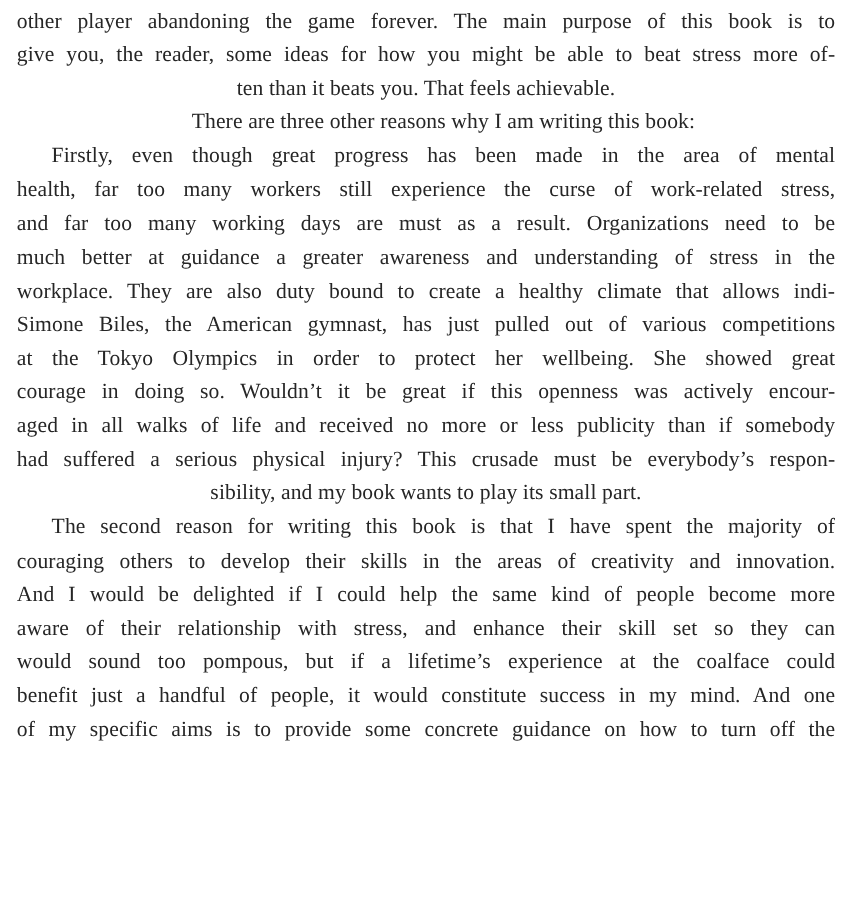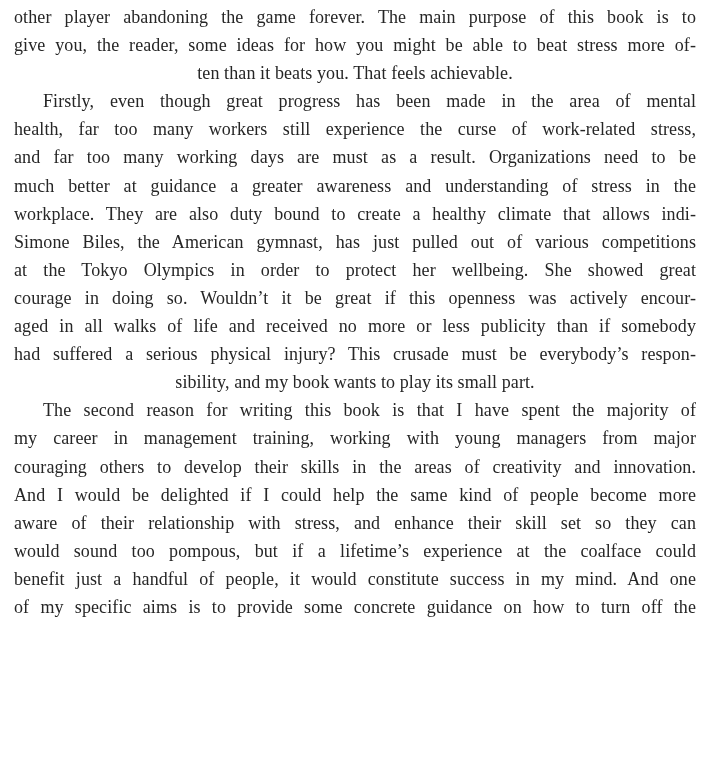--- a/index.html
+++ b/index.html
@@ -35,32 +35,32 @@
     text-indent: 29px;
   }
 </style>
 </head>
 <body>
 
 <div class="page">
     <div class="line">other player abandoning the game forever. The main purpose of this book is to</div>
     <div class="line">give you, the reader, some ideas for how you might be able to beat stress more of-</div>
     <div class="line last">ten than it beats you. That feels achievable.</div>
+    <div class="line indent last">There are three other reasons why I am writing this book:</div>
     <div class="line indent">Firstly, even though great progress has been made in the area of mental</div>
     <div class="line">health, far too many workers still experience the curse of work-related stress,</div>
     <div class="line">and far too many working days are must as a result. Organizations need to be</div>
     <div class="line">much better at guidance a greater awareness and understanding of stress in the</div>
     <div class="line">workplace. They are also duty bound to create a healthy climate that allows indi-</div>
     <div class="line">Simone Biles, the American gymnast, has just pulled out of various competitions</div>
     <div class="line">at the Tokyo Olympics in order to protect her wellbeing. She showed great</div>
     <div class="line">courage in doing so. Wouldn’t it be great if this openness was actively encour-</div>
     <div class="line">aged in all walks of life and received no more or less publicity than if somebody</div>
     <div class="line">had suffered a serious physical injury? This crusade must be everybody’s respon-</div>
     <div class="line last">sibility, and my book wants to play its small part.</div>
     <div class="line indent">The second reason for writing this book is that I have spent the majority of</div>
-    <div class="line">my career in management training, working with young managers from major</div>
     <div class="line">couraging others to develop their skills in the areas of creativity and innovation.</div>
     <div class="line">And I would be delighted if I could help the same kind of people become more</div>
     <div class="line">aware of their relationship with stress, and enhance their skill set so they can</div>
     <div class="line">would sound too pompous, but if a lifetime’s experience at the coalface could</div>
     <div class="line">benefit just a handful of people, it would constitute success in my mind. And one</div>
     <div class="line">of my specific aims is to provide some concrete guidance on how to turn off the</div>
   </div>
 
 </body></html>

